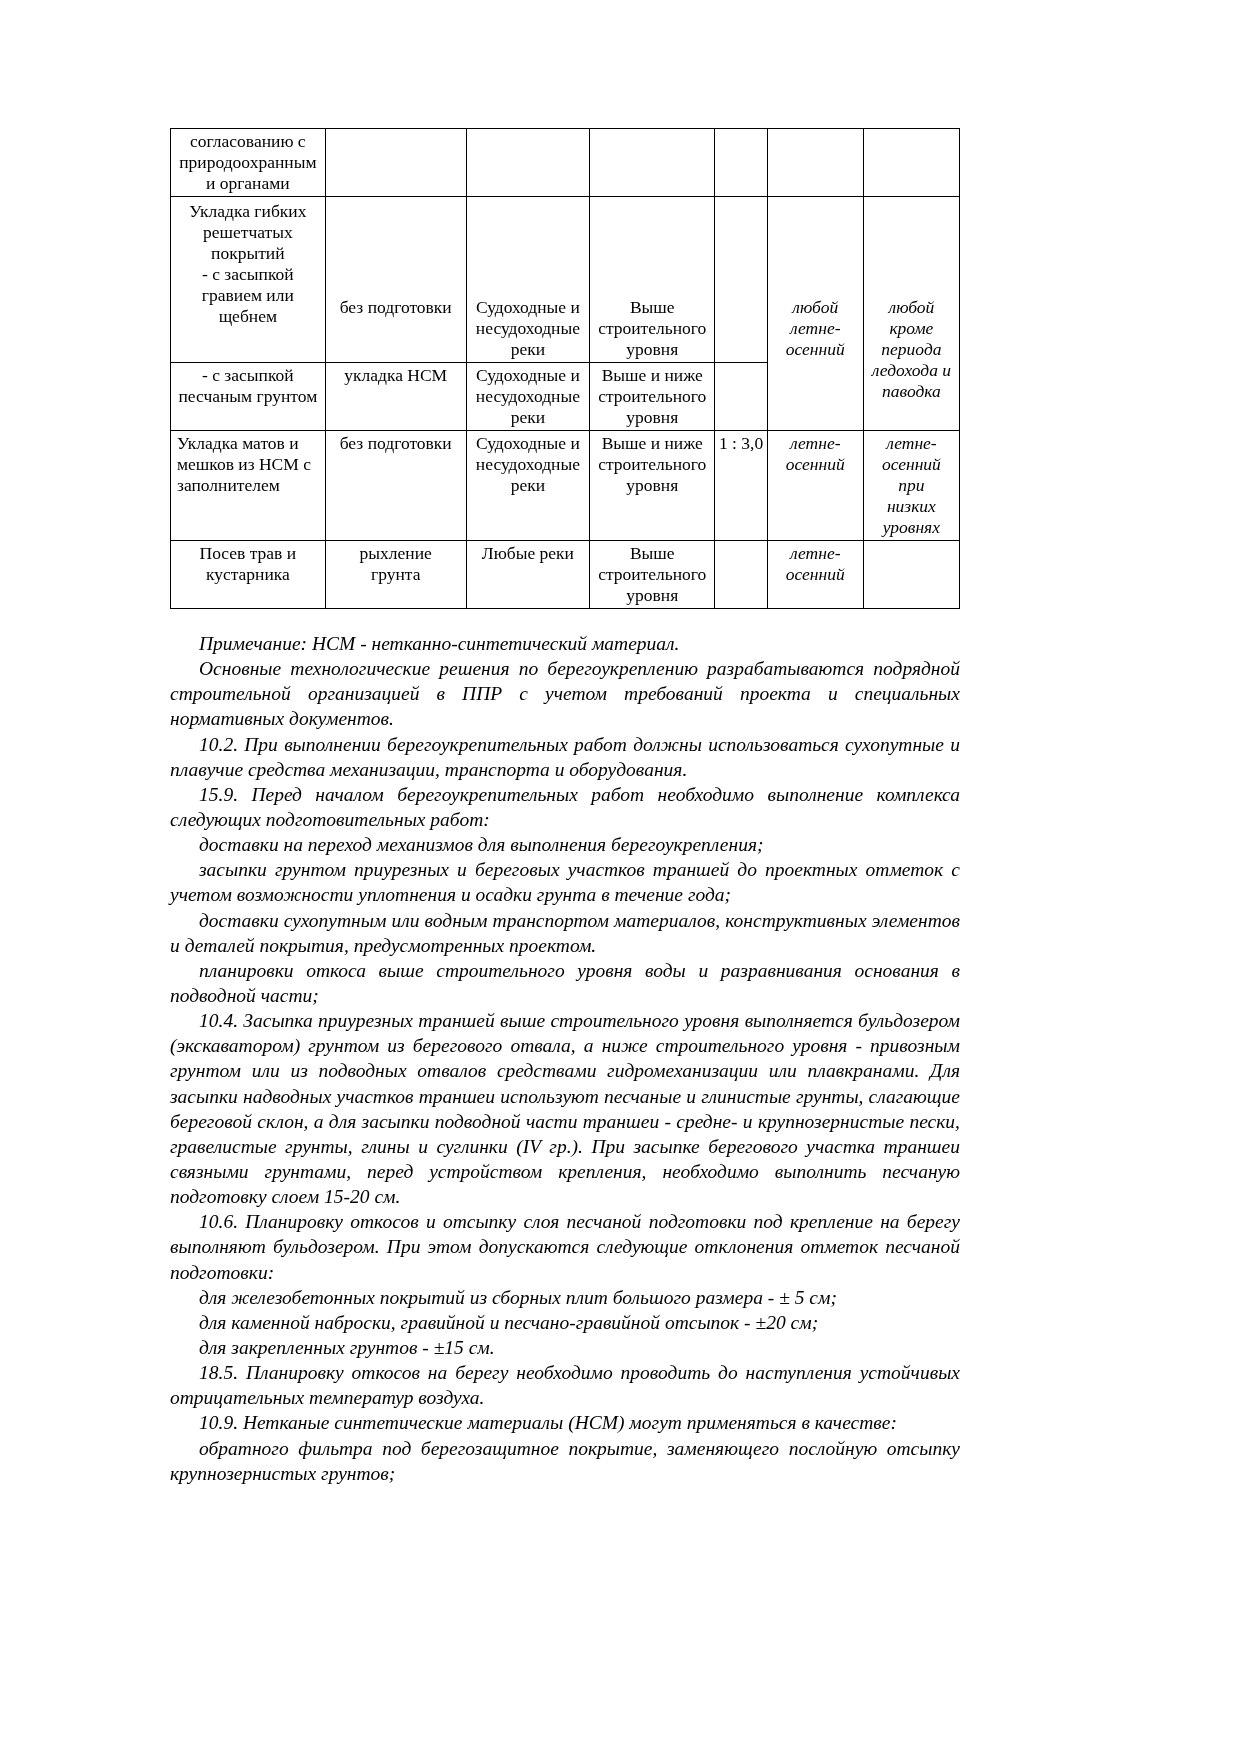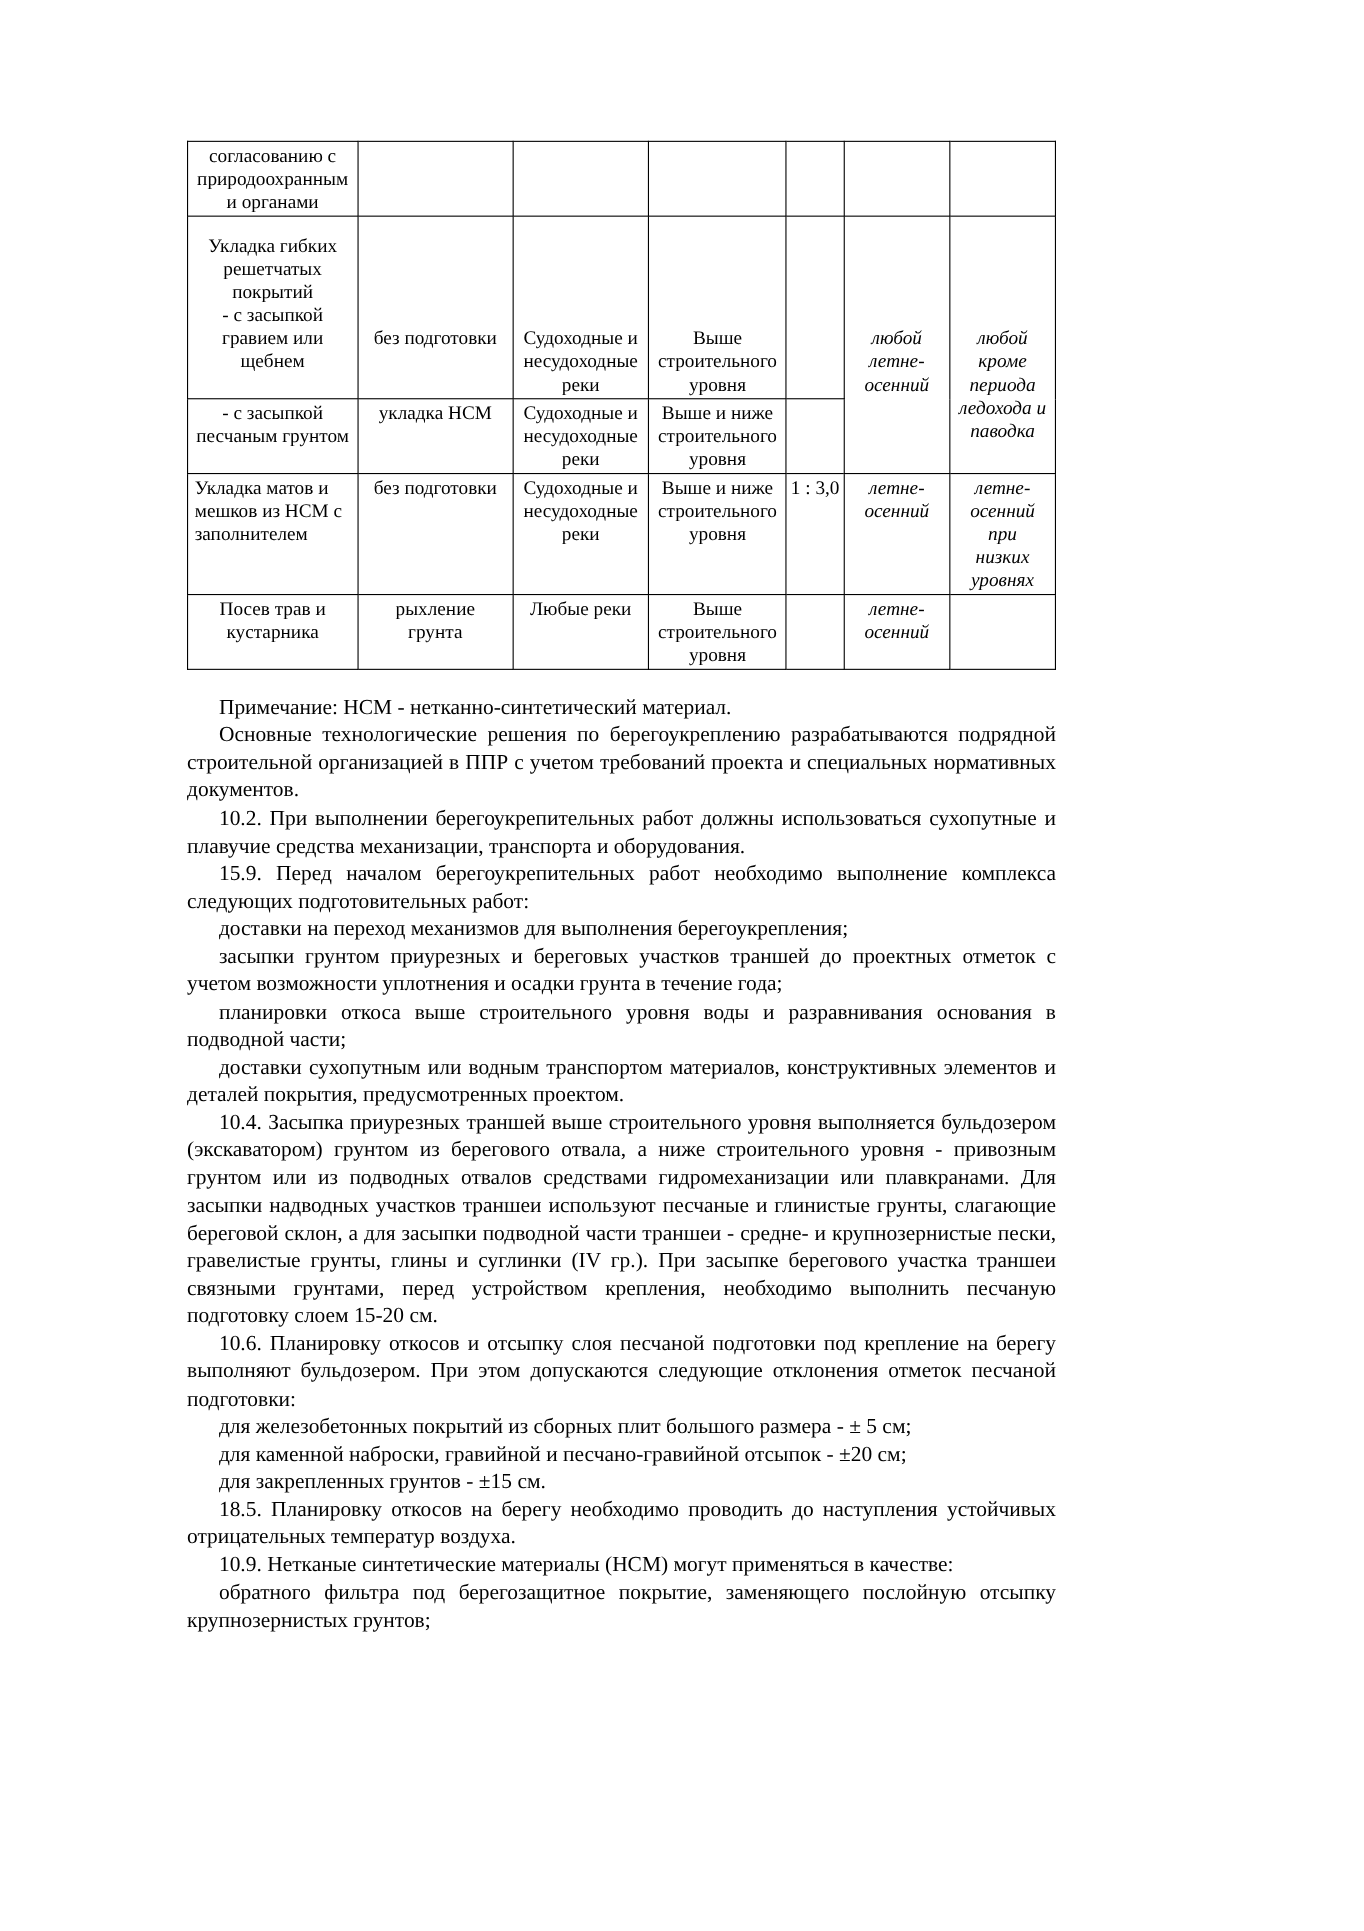--- a/index.html
+++ b/index.html
@@ -57,20 +57,21 @@
     font-size: 19.5px;
     line-height: 1.29;
     text-align: justify;
     width: 790px;
   }
   .body-text p {
     margin: 0;
     text-indent: 29px;
     text-align: justify;
     text-justify: inter-word;
+    font-style: italic;
   }
   .body-text p.nojust {
     text-align: left;
   }
 </style>
 </head>
 <body>
 
 <div class="page">
 
@@ -92,21 +93,21 @@
 и органами</span></td>
         <td><span style="white-space:pre-line"></span></td>
         <td><span style="white-space:pre-line"></span></td>
         <td><span style="white-space:pre-line"></span></td>
         <td><span style="white-space:pre-line"></span></td>
         <td><span style="white-space:pre-line"></span></td>
         <td><span style="white-space:pre-line"></span></td>
       </tr>
 
       <tr>
-        <td style="padding-top:16px;"><span style="white-space:pre-line">Укладка гибких
+        <td style="padding-top:4px;"><span style="white-space:pre-line">Укладка гибких
 решетчатых
 покрытий
 - с засыпкой
 гравием или
 щебнем</span></td>
         <td style="padding-top:100px;"><span style="white-space:pre-line">без подготовки</span></td>
         <td style="padding-top:100px;"><span style="white-space:pre-line">Судоходные и
 несудоходные
 реки</span></td>
         <td style="padding-top:100px;"><span style="white-space:pre-line">Выше
@@ -175,22 +176,22 @@
     </tbody>
   </table>
 
   <div class="body-text">
     <p>Примечание: НСМ - нетканно-синтетический материал.</p>
     <p>Основные технологические решения по берегоукреплению разрабатываются подрядной строительной организацией в ППР с учетом требований проекта и специальных нормативных документов.</p>
     <p>10.2. При выполнении берегоукрепительных работ должны использоваться сухопутные и плавучие средства механизации, транспорта и оборудования.</p>
     <p>15.9. Перед началом берегоукрепительных работ необходимо выполнение комплекса следующих подготовительных работ:</p>
     <p class="nojust">доставки на переход механизмов для выполнения берегоукрепления;</p>
     <p>засыпки грунтом приурезных и береговых участков траншей до проектных отметок с учетом возможности уплотнения и осадки грунта в течение года;</p>
+    <p>доставки сухопутным или водным транспортом материалов, конструктивных элементов и деталей покрытия, предусмотренных проектом.</p>
     <p>планировки откоса выше строительного уровня воды и разравнивания основания в подводной части;</p>
-    <p>доставки сухопутным или водным транспортом материалов, конструктивных элементов и деталей покрытия, предусмотренных проектом.</p>
     <p>10.4. Засыпка приурезных траншей выше строительного уровня выполняется бульдозером (экскаватором) грунтом из берегового отвала, а ниже строительного уровня - привозным грунтом или из подводных отвалов средствами гидромеханизации или плавкранами. Для засыпки надводных участков траншеи используют песчаные и глинистые грунты, слагающие береговой склон, а для засыпки подводной части траншеи - средне- и крупнозернистые пески, гравелистые грунты, глины и суглинки (IV гр.). При засыпке берегового участка траншеи связными грунтами, перед устройством крепления, необходимо выполнить песчаную подготовку слоем 15-20 см.</p>
     <p>10.6. Планировку откосов и отсыпку слоя песчаной подготовки под крепление на берегу выполняют бульдозером. При этом допускаются следующие отклонения отметок песчаной подготовки:</p>
     <p class="nojust">для железобетонных покрытий из сборных плит большого размера - ± 5 см;</p>
     <p class="nojust">для каменной наброски, гравийной и песчано-гравийной отсыпок - ±20 см;</p>
     <p class="nojust">для закрепленных грунтов - ±15 см.</p>
     <p>18.5. Планировку откосов на берегу необходимо проводить до наступления устойчивых отрицательных температур воздуха.</p>
     <p class="nojust">10.9. Нетканые синтетические материалы (НСМ) могут применяться в качестве:</p>
     <p>обратного фильтра под берегозащитное покрытие, заменяющего послойную отсыпку крупнозернистых грунтов;</p>
   </div>
 

